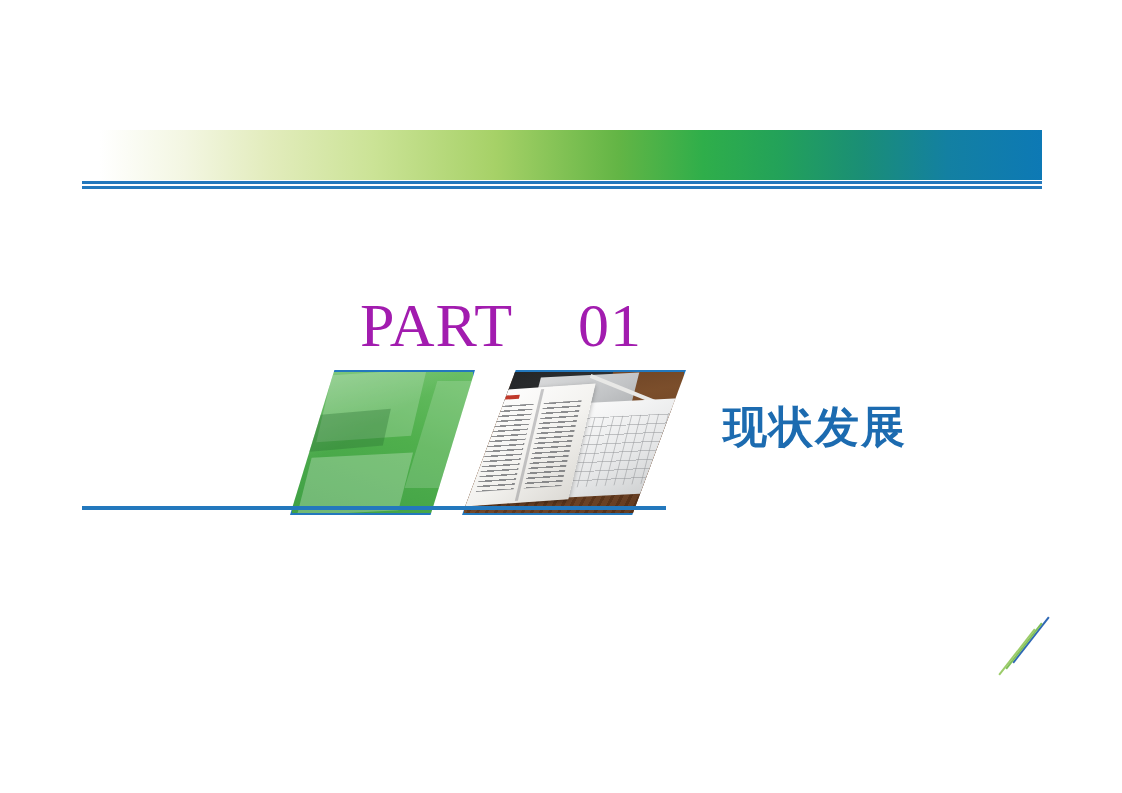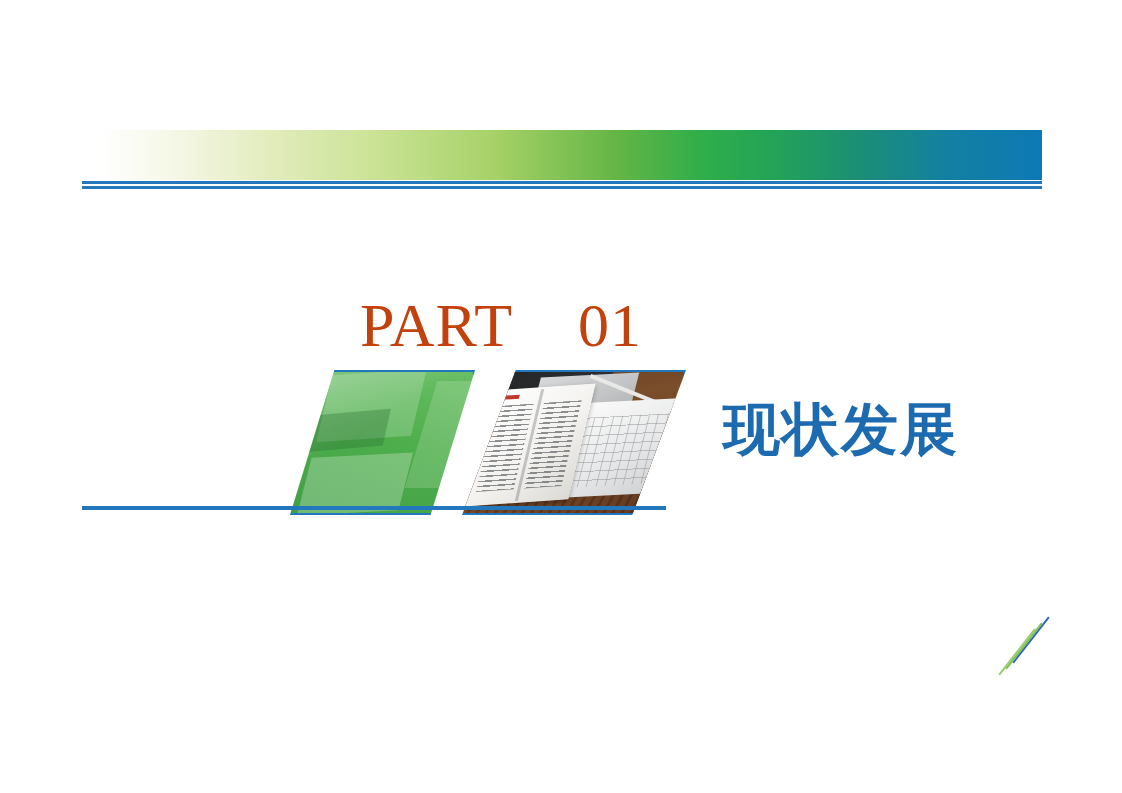--- a/index.html
+++ b/index.html
@@ -56,21 +56,21 @@
   }
 
   
   .part-heading {
     position: absolute;
     left: 360px;
     top: 294px;
     font-family: "Liberation Serif", serif;
     font-size: 62px;
     line-height: 1;
-    color: #c2410c;
+    color: #a21caf;
     letter-spacing: 1px;
     white-space: pre;
   }
 
   
   .pgram-wrap {
     position: absolute;
     left: 290px;
     top: 370px;
     width: 395px;
@@ -252,22 +252,22 @@
     width: 584px;
     height: 4px;
     background: #2378bd;
   }
 
   
   .subtitle {
     position: absolute;
     left: 723px;
     top: 406px;
-    font-family: Liberation Mono, monospace;
-    font-size: 57px;
+    font-family: Liberation Serif, serif;
+    font-size: 44px;
     font-weight: bold;
     line-height: 1;
     color: #1C6BB0;
     letter-spacing: 2px;
     white-space: nowrap;
   }
 
   
   .corner-deco {
     position: absolute;

